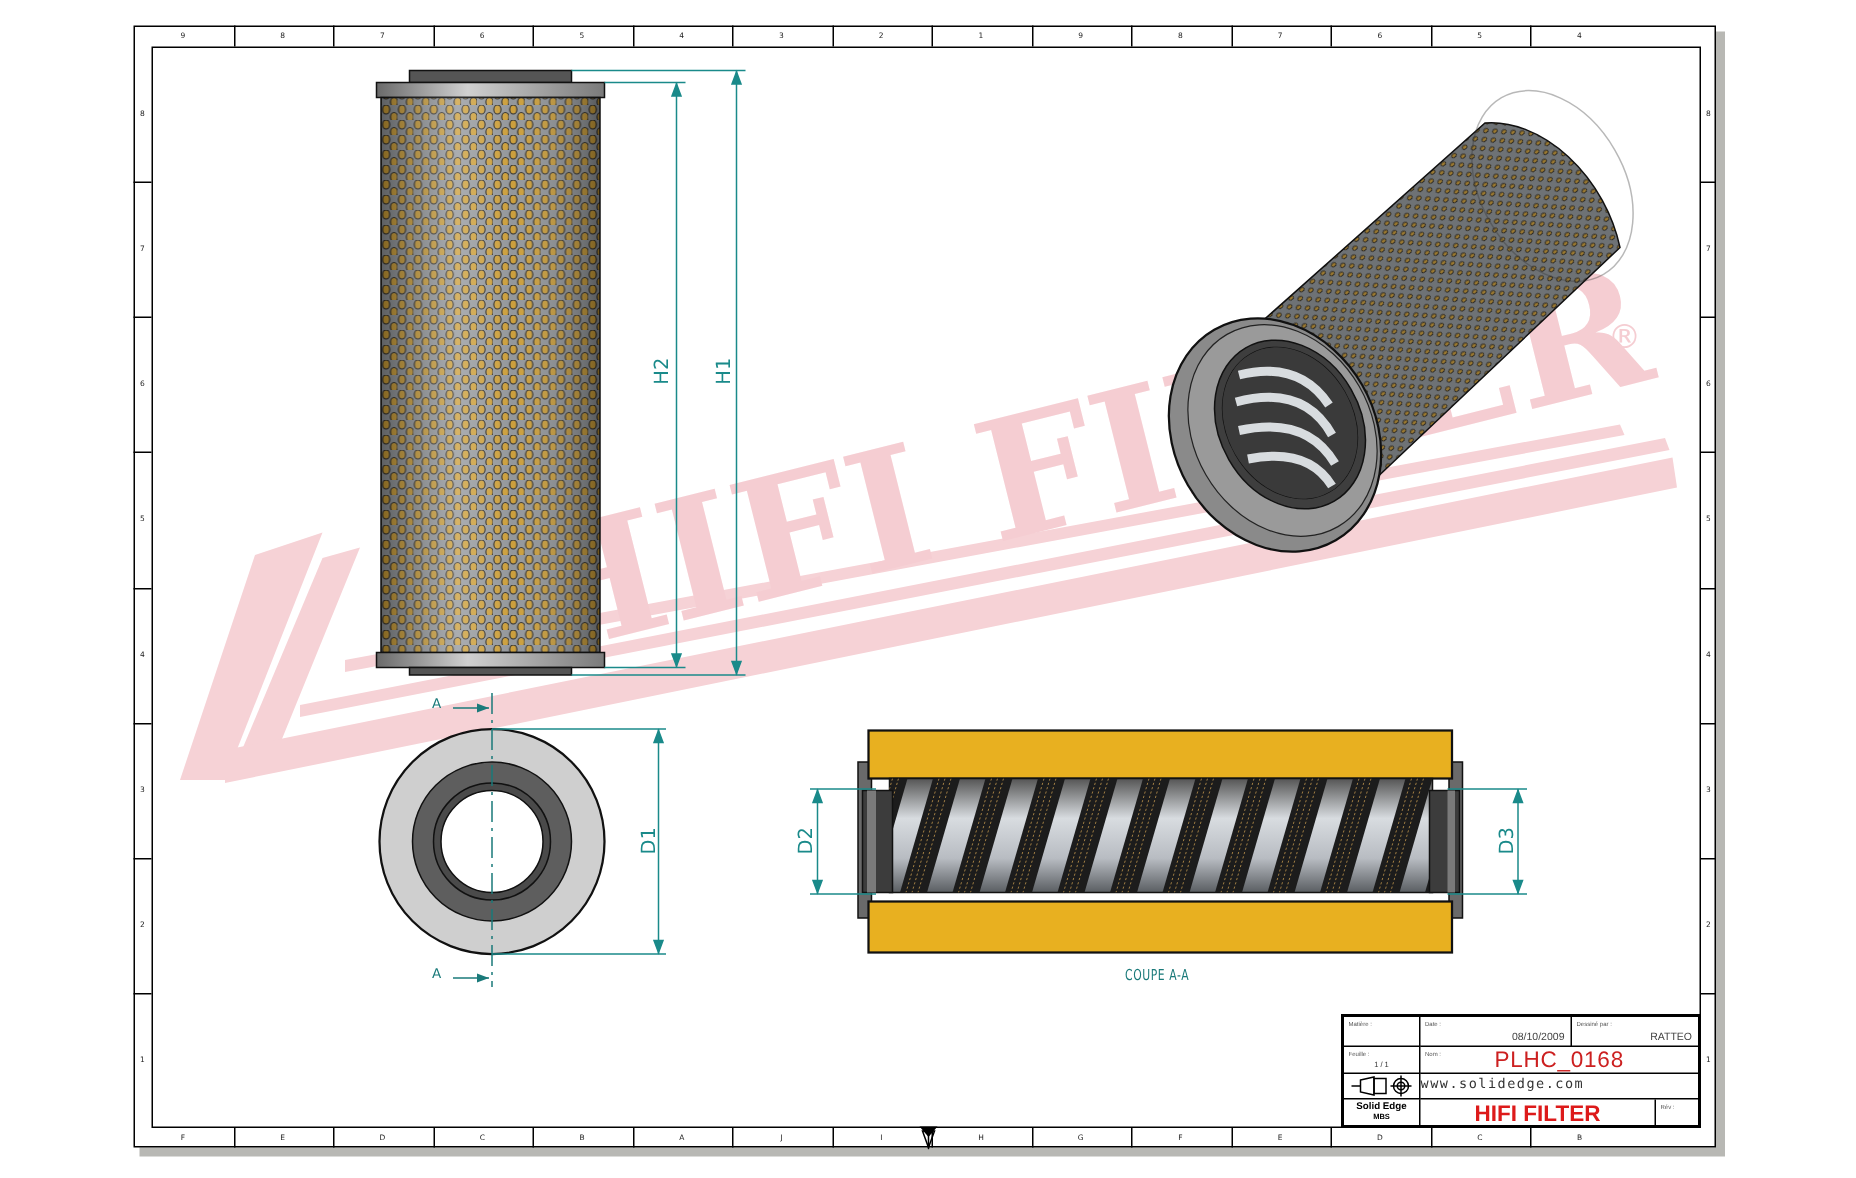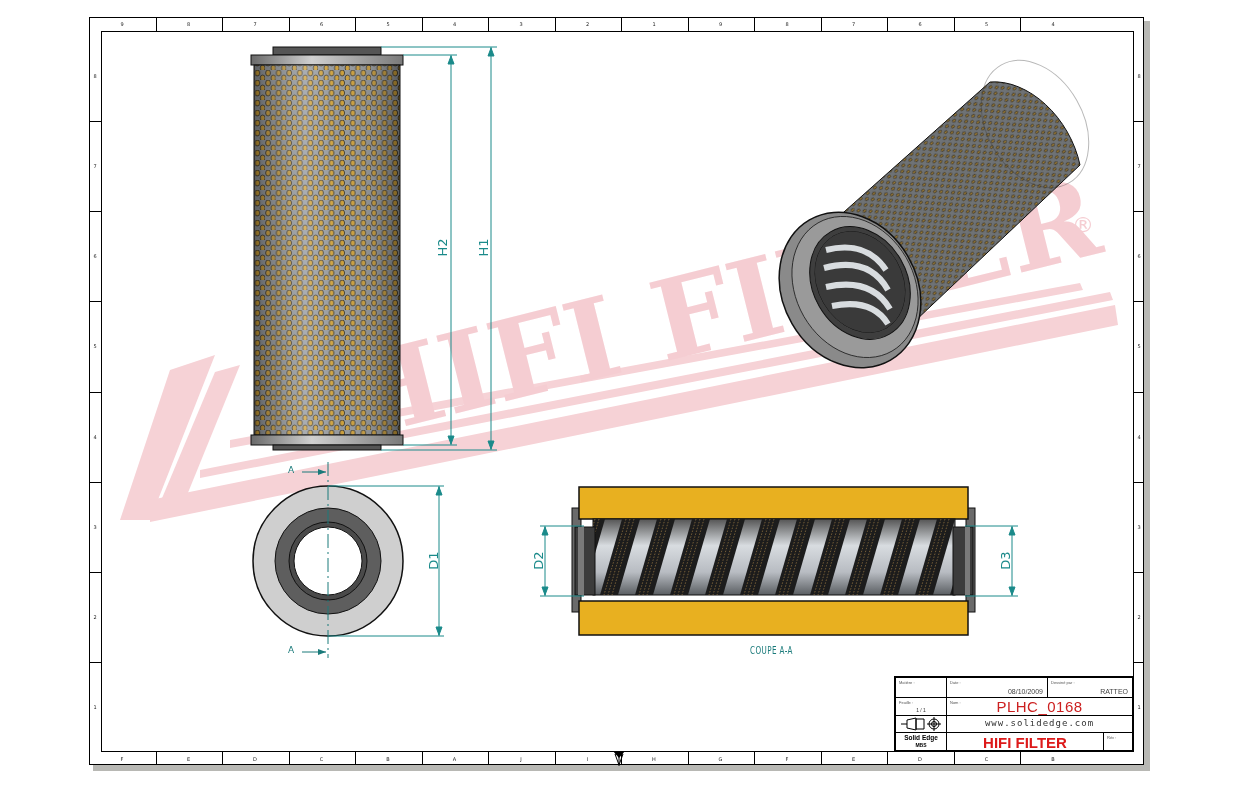--- a/index.html
+++ b/index.html
@@ -13,21 +13,21 @@
   .dim-label { position: absolute; color: #1a8a8a; font-size: 13px; font-family: "DejaVu Sans", sans-serif; transform: rotate(-90deg); transform-origin: center; }
   .section-label { position: absolute; color: #1a7a7a; font-size: 10px; font-family: "DejaVu Sans Condensed", "DejaVu Sans", sans-serif; letter-spacing: 0.5px; transform: scaleX(0.8); transform-origin: left; }
   .cut-label { position: absolute; color: #1a7a7a; font-size: 9px; font-family: "DejaVu Sans", sans-serif; }
   
   .title-block { position: absolute; left: 894px; top: 676px; width: 240px; height: 76px; border: 2px solid #000; box-sizing: border-box; background: #fff; }
   .tb-cell { position: absolute; box-sizing: border-box; }
   .tb-small { position: absolute; font-size: 4px; color: #555; left: 3px; top: 2px; }
   .tb-date { position: absolute; right: 4px; bottom: 2px; font-size: 7px; color: #444; }
   .tb-author { position: absolute; right: 4px; bottom: 2px; font-size: 7px; color: #444; }
   .tb-ref { position: absolute; width: 100%; text-align: center; top: 3px; font-size: 15px; color: #cc2020; letter-spacing: 0.5px; }
-  .tb-url { position: absolute; width: 100%; text-align: center; top: 2px; font-size: 9px; color: #333; letter-spacing: 1px; font-family: "DejaVu Sans Mono", monospace; }
+  .tb-url { position: absolute; width: 100%; top: 2px; font-size: 9px; color: #333; letter-spacing: 1px; font-family: "DejaVu Sans Mono", monospace; }
   .tb-brand { position: absolute; width: 100%; text-align: center; top: 1px; font-size: 15px; font-weight: bold; color: #dd1a1a; }
   .tb-scale { position: absolute; left: 0; width: 100%; text-align: center; top: 9px; font-size: 5px; color: #333; }
   .tb-soft { position: absolute; left: 0; width: 100%; text-align: center; font-size: 6.5px; font-weight: bold; color: #000; }
 </style>
 </head>
 <body>
 
 <div class="sheet-shadow"></div>
 <div class="sheet"></div>
 <div class="inner-frame"></div>

